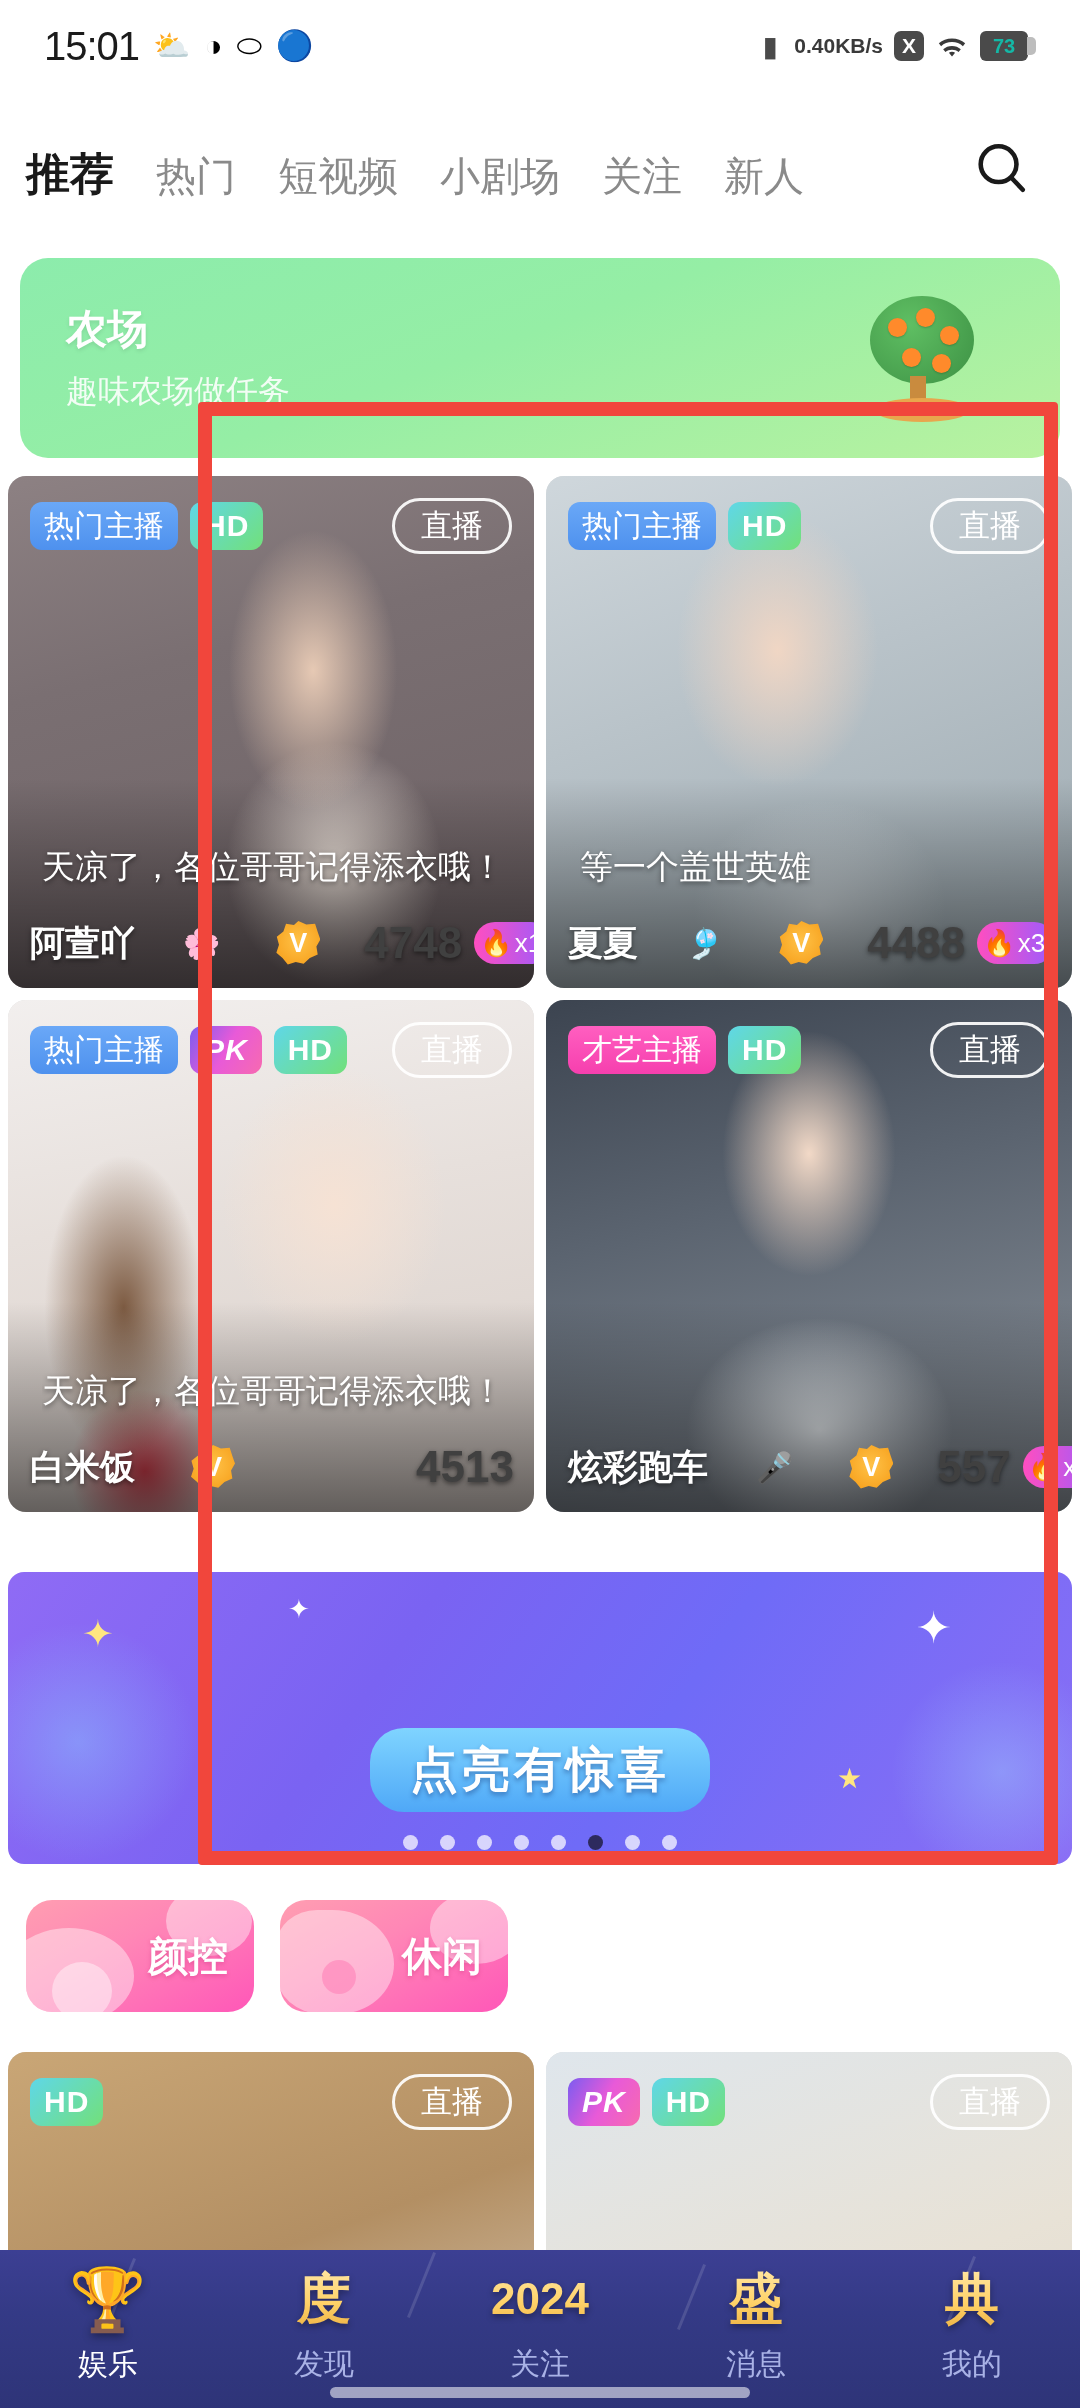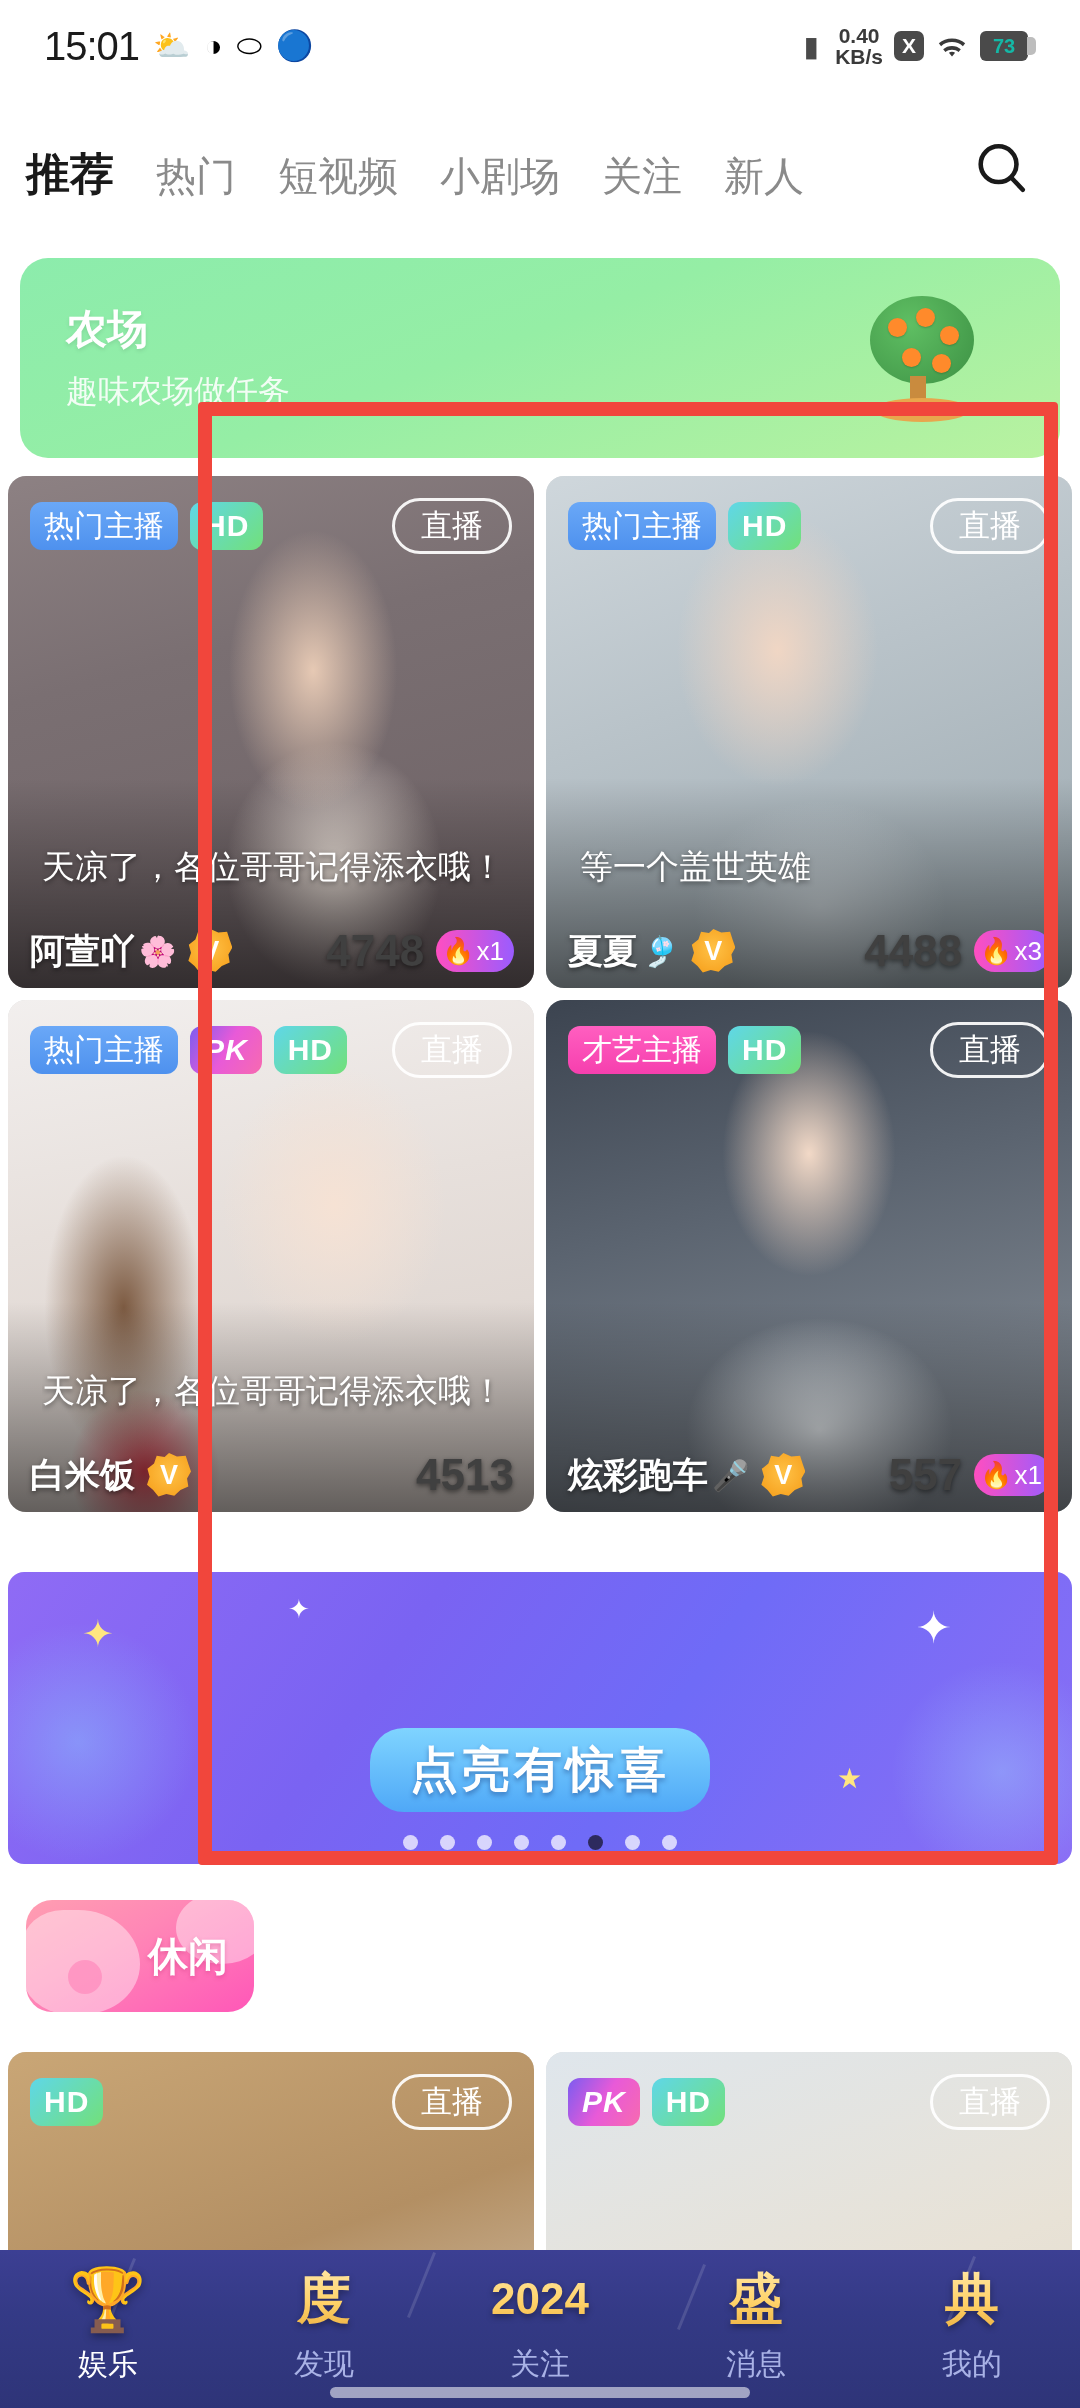--- a/index.html
+++ b/index.html
@@ -10,21 +10,21 @@
   
   .statusbar { position:absolute; left:0; top:0; width:1080px; height:92px;
     display:flex; align-items:center; justify-content:space-between;
     padding:0 44px; background:#fff; }
   .sb-left { display:flex; align-items:center; gap:14px; }
   .sb-time { font-size:40px; color:#1b1b1b; letter-spacing:-1px; font-weight:400; }
   .sb-ico { font-size:30px; line-height:1; }
   .sb-right { display:flex; align-items:center; gap:11px; }
   .vib { width:26px; height:34px; display:flex; align-items:center; justify-content:center;
     color:#4a4a4a; font-size:28px; }
-  .speed { display:flex; flex-direction:column; align-items:center; line-height:1.02;
+  .speed { display:flex; flex-direction:row; align-items:center; line-height:1.02;
     font-size:21px; color:#3a3a3a; font-weight:600; }
   .xbox { width:30px; height:30px; border-radius:7px; background:#4a4a4a; color:#fff;
     font-size:21px; font-weight:700; display:flex; align-items:center; justify-content:center; }
   .wifi { width:34px; height:28px; position:relative; color:#3a3a3a; font-size:27px;
     display:flex; align-items:flex-end; justify-content:center; }
   .batt { position:relative; width:56px; height:30px; }
   .batt-body { position:absolute; left:0; top:0; width:48px; height:30px; border-radius:6px;
     background:#4a4a4a; color:#14b8a6; font-size:20px; font-weight:700;
     display:flex; align-items:center; justify-content:center; }
   .batt-tip { position:absolute; right:0; top:6px; width:9px; height:18px;
@@ -74,22 +74,22 @@
   .bdg.talent { background:linear-gradient(180deg,#ff5fc0,#f63fae); }
   .bdg.hd { background:linear-gradient(135deg,#5fd7e8,#72e07a); font-weight:600; letter-spacing:1px; }
   .bdg.pk { background:linear-gradient(120deg,#7b5cf0,#e85ad8,#f76ab0);
     font-style:italic; font-weight:800; letter-spacing:1px; }
   .livepill { position:absolute; right:22px; top:22px; height:56px; padding:0 26px;
     border:3px solid rgba(255,255,255,.92); border-radius:28px; color:#fff; font-size:31px;
     display:flex; align-items:center; justify-content:center;text-align:right; }
   .c-title { position:absolute; left:22px; right:22px; bottom:98px; font-size:33px;
     color:#fff; text-shadow:0 2px 5px rgba(0,0,0,.5); white-space:nowrap;
     overflow:hidden; text-overflow:ellipsis;margin-left:12px; }
-  .c-bottom { position:absolute; left:22px; right:20px; bottom:12px;
-    display:flex; align-items:center; }
+  .c-bottom { position:absolute; left:22px; right:20px; bottom:20px;
+    display:flex; align-items:center;gap:44px; }
   .c-name { font-size:35px; color:#fff; font-weight:600;
     text-shadow:0 2px 5px rgba(0,0,0,.5); white-space:nowrap; }
   .c-emoji { font-size:30px; margin-left:4px; }
   .vbadge { width:44px; height:44px; margin-left:12px; flex:none;
     background:radial-gradient(circle at 50% 45%,#ffc247,#f59b16);
     color:#fff; font-size:27px; font-weight:700; display:flex; align-items:center;
     justify-content:center;
     clip-path:polygon(50% 0%,68% 8%,88% 6%,94% 25%,100% 42%,91% 58%,94% 76%,76% 84%,62% 97%,44% 93%,26% 99%,14% 84%,0% 72%,6% 54%,1% 36%,16% 24%,22% 6%,40% 9%); }
   .c-right { margin-left:auto; display:flex; align-items:center; gap:12px; }
   .c-count { font-size:44px; color:#404040; font-weight:600; text-shadow:0 2px 5px rgba(0,0,0,.5); }
@@ -340,20 +340,26 @@
       <span class="dot"></span>
       <span class="dot"></span>
       <span class="dot on"></span>
       <span class="dot"></span>
       <span class="dot"></span>
     </div>
   </div>
 
   <div class="chips">
     <div class="chip">
+      <span class="blob" style="left:-22px;top:28px;width:130px;height:96px;"></span>
+      <span class="blob" style="left:140px;top:-14px;width:86px;height:70px;"></span>
+      <span class="blob" style="left:26px;top:62px;width:60px;height:58px;"></span>
+      <span class="chip-label">颜控</span>
+    </div>
+    <div class="chip">
       <span class="blob" style="left:-4px;top:10px;width:118px;height:104px;border-radius:40% 60% 55% 45%;"></span>
       <span class="blob" style="left:150px;top:-8px;width:92px;height:72px;"></span>
       <span class="blob" style="left:42px;top:60px;width:34px;height:34px;background:rgba(255,140,190,.75);"></span>
       <span class="chip-label">休闲</span>
     </div>
   </div>
 
   <div class="grid2">
     <div class="grid-row">
       <div class="card">

